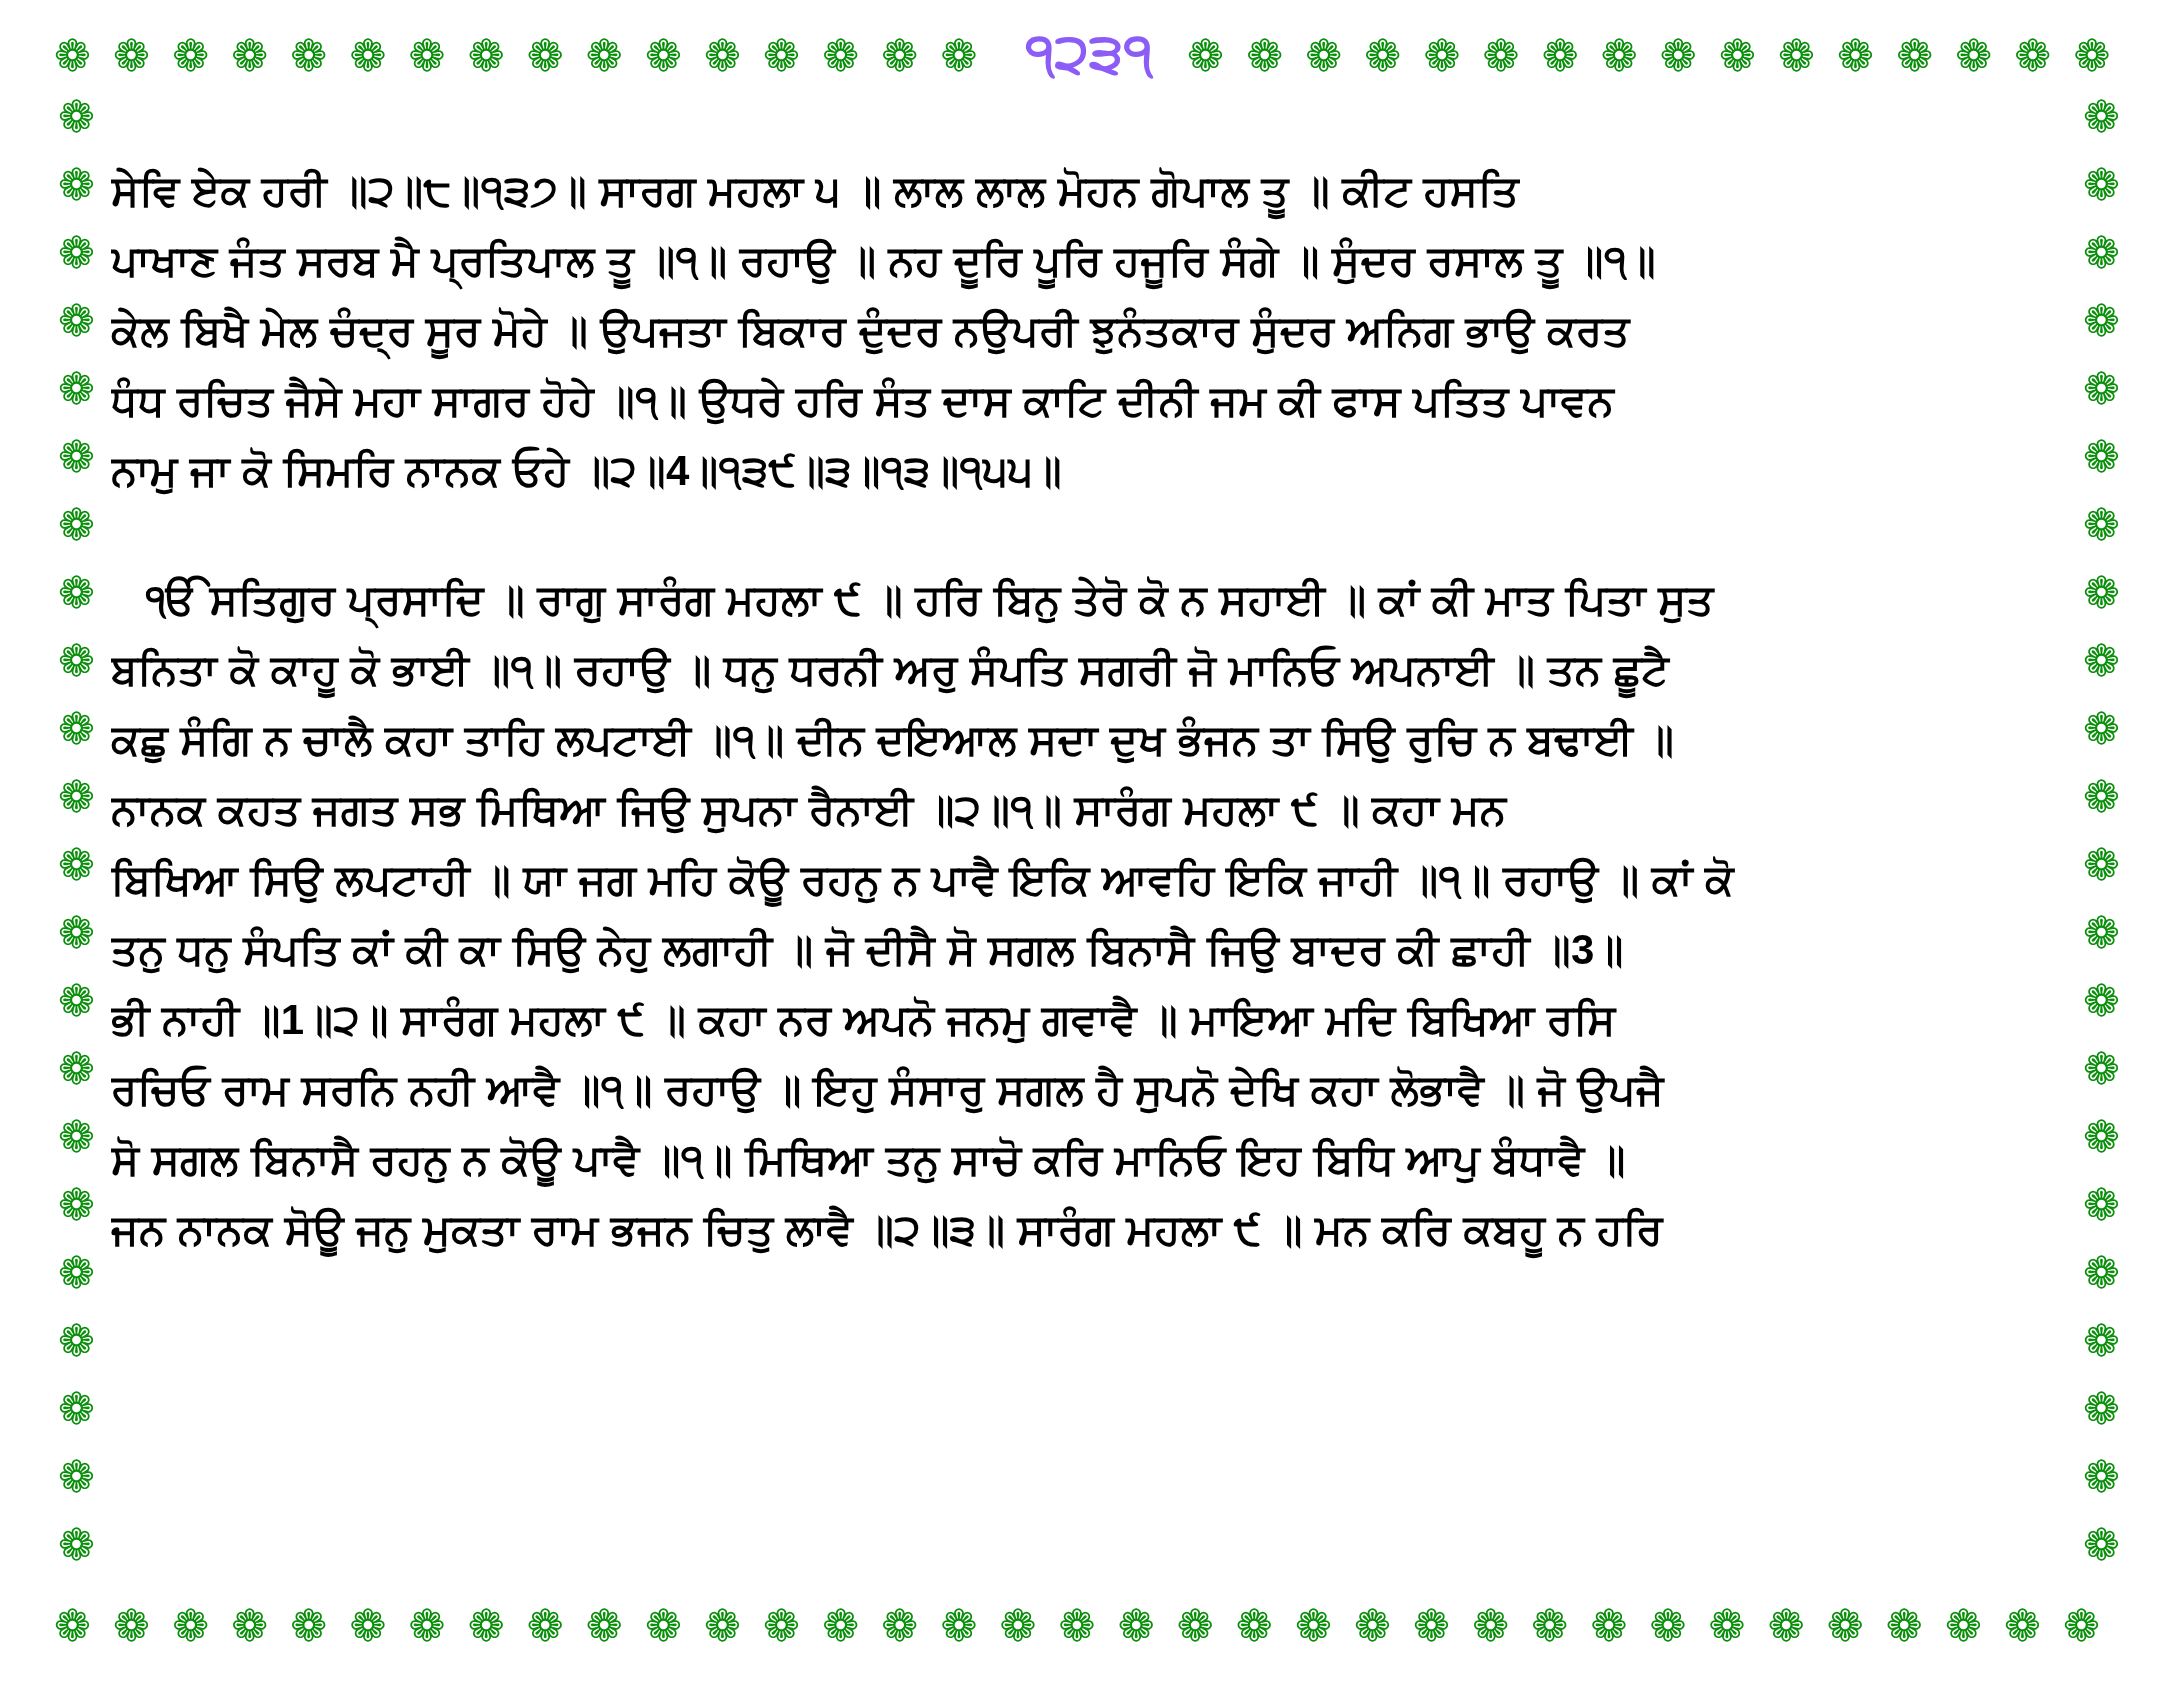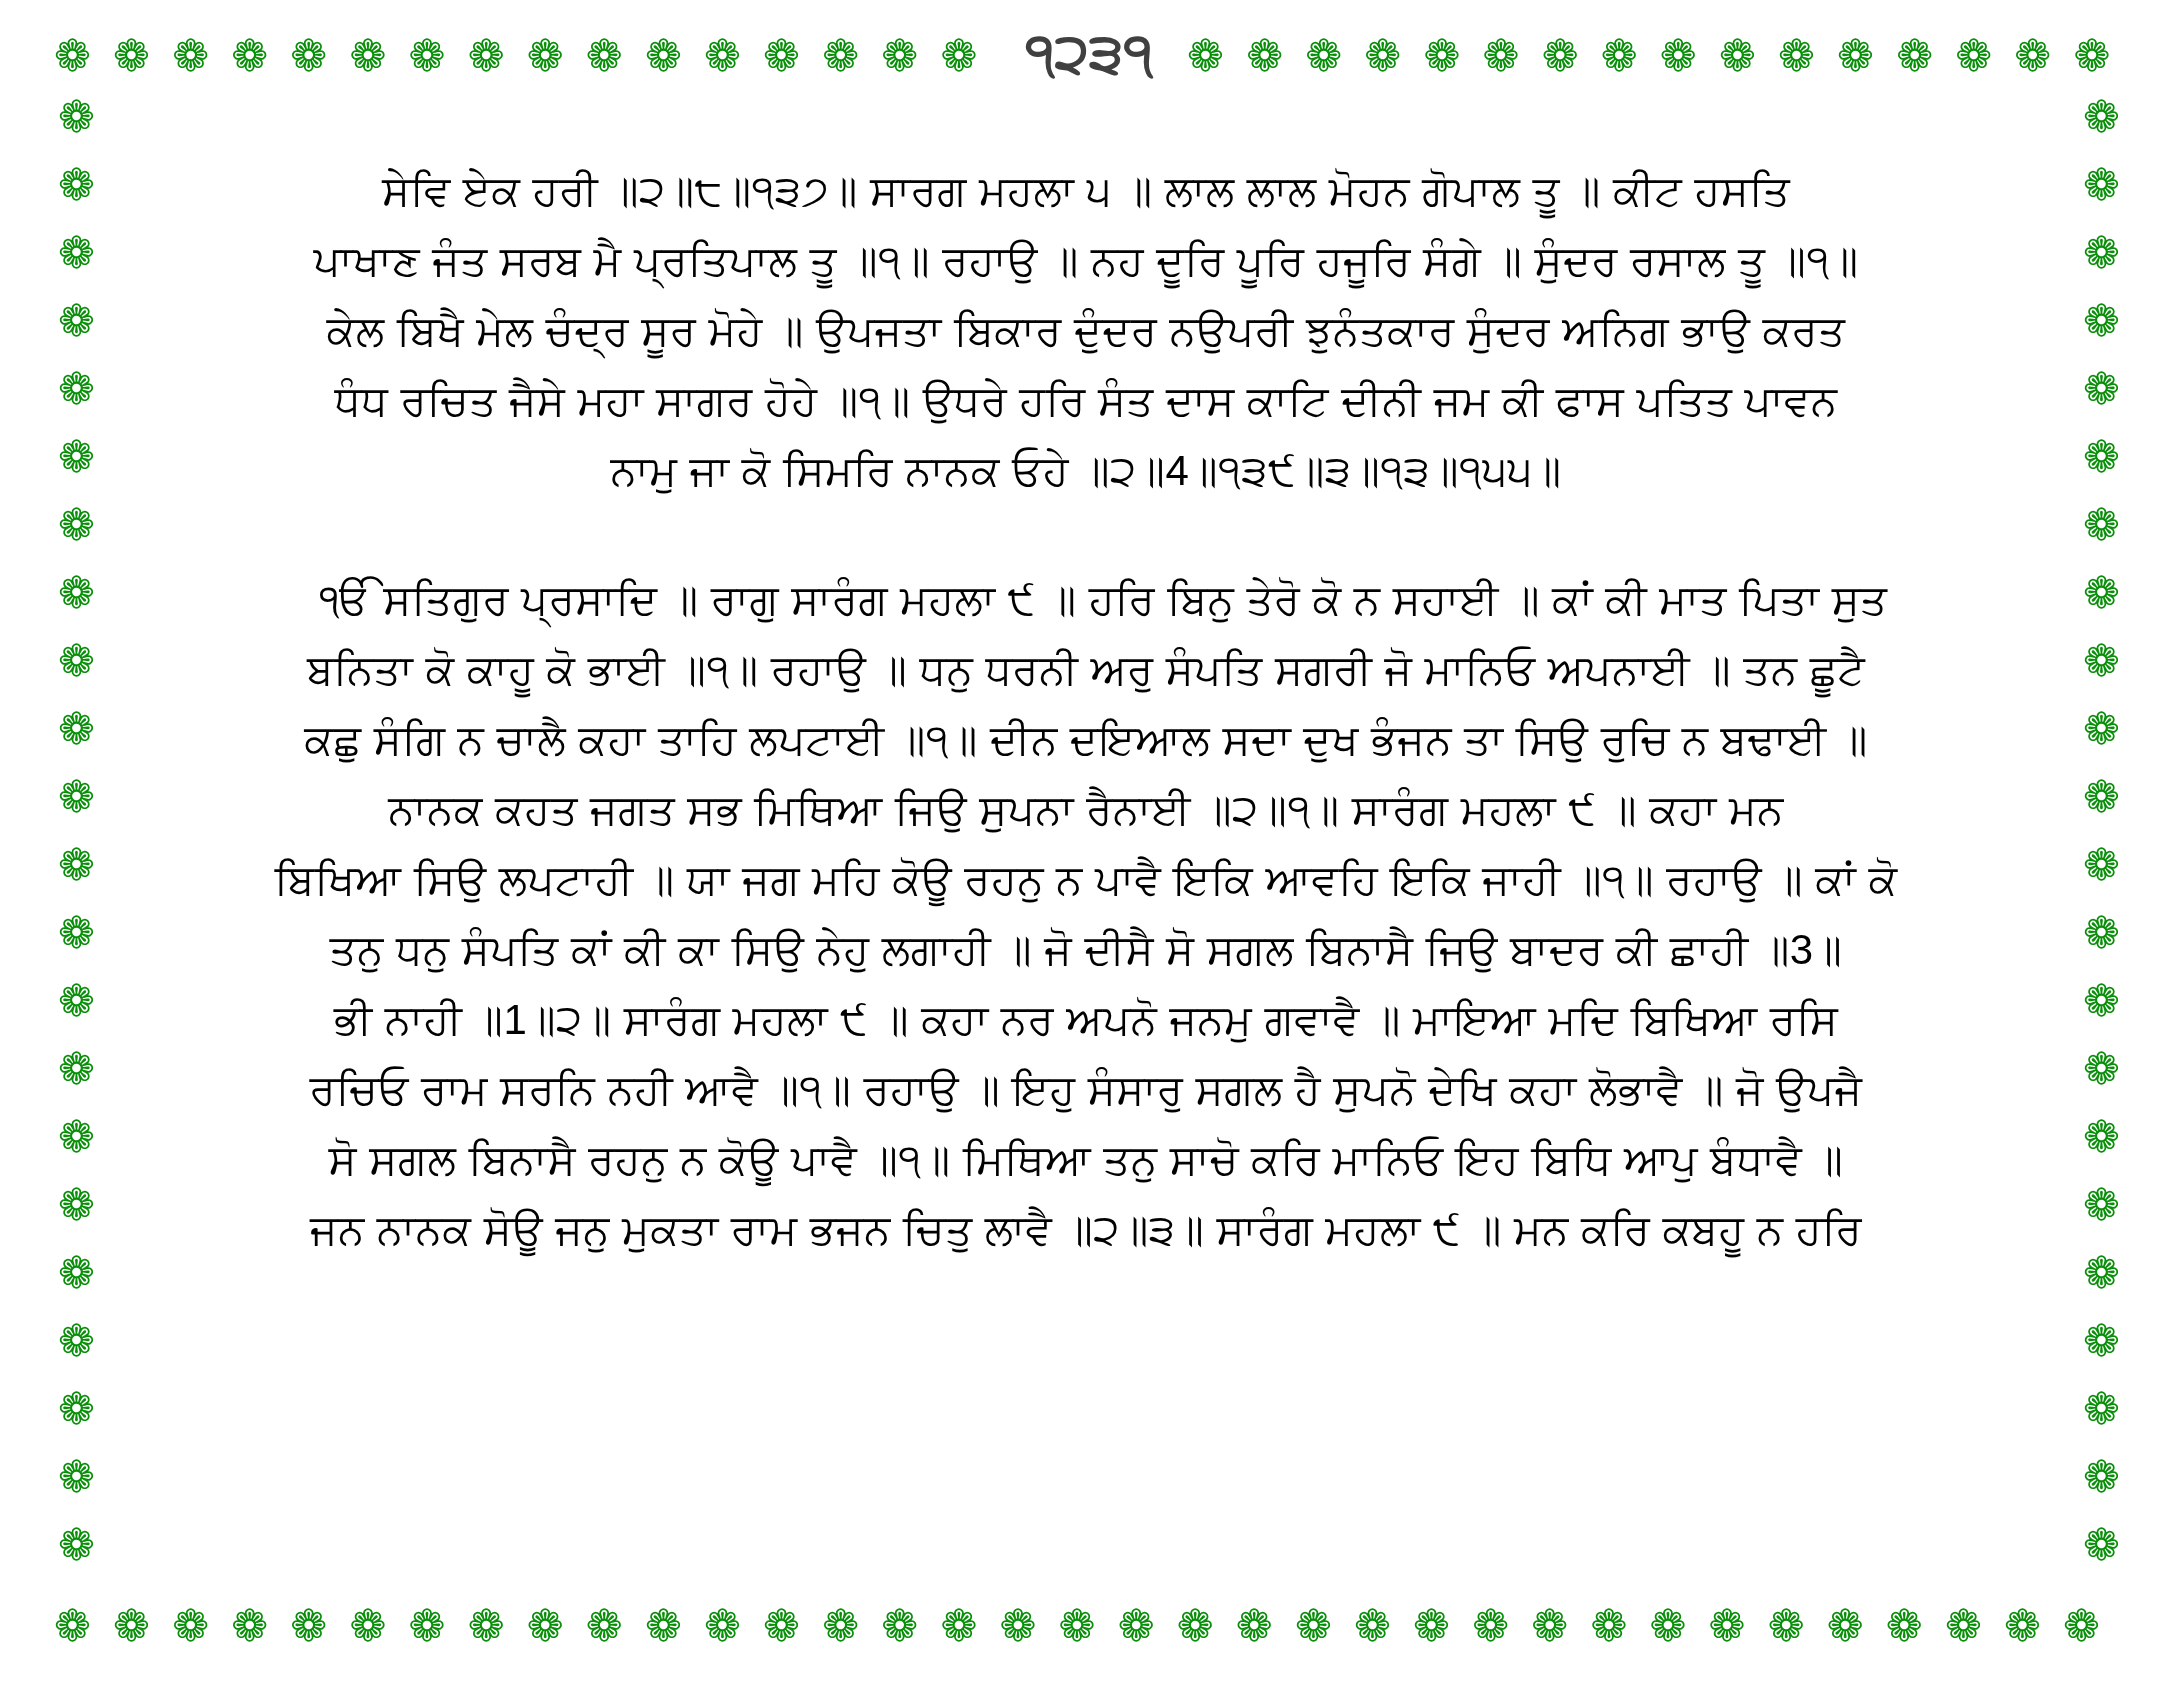--- a/index.html
+++ b/index.html
@@ -42,21 +42,21 @@
     height: 55px;
     display: flex;
     align-items: center;
   }
   .border-top .h-run { flex: 1 1 0; }
   .page-number {
     flex: 0 0 auto;
     padding: 0 34px;
     font-size: 55px;
     font-weight: bold;
-    color: #404040;
+    color: #8b5cf6;
     transform: translateY(-2px);
   }
   .border-bottom {
     position: absolute;
     bottom: 30px;
     left: 54px;
     right: 54px;
     height: 55px;
     display: flex;
     align-items: center;
@@ -80,27 +80,26 @@
   
   .scripture {
     position: absolute;
     left: 111px;
     right: 117px;
     top: 156px;
     color: #000000;
   }
   .text-line {
     font-size: 42px;
-    font-weight: normal;
+    font-weight: bold;
     line-height: 70px;
     height: 70px;
     white-space: nowrap;
     overflow: hidden;
     letter-spacing: 0.5px;
-    text-align: center;
   }
   .section-2 {
     margin-top: 59px;
   }
   .section-2 .text-line:first-child {
     overflow: visible; 
     margin-left: 35px;
   }
 </style>
 </head>

